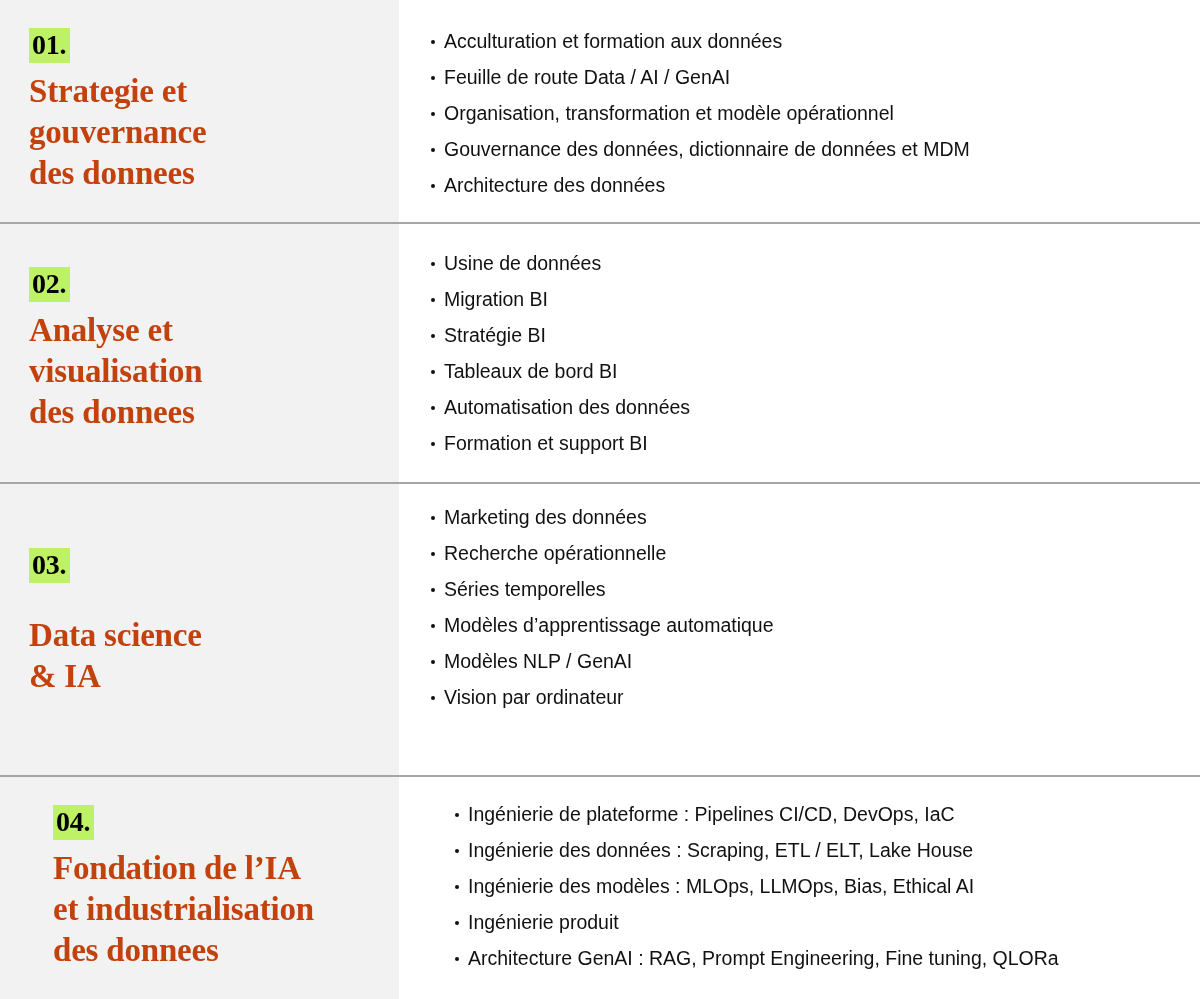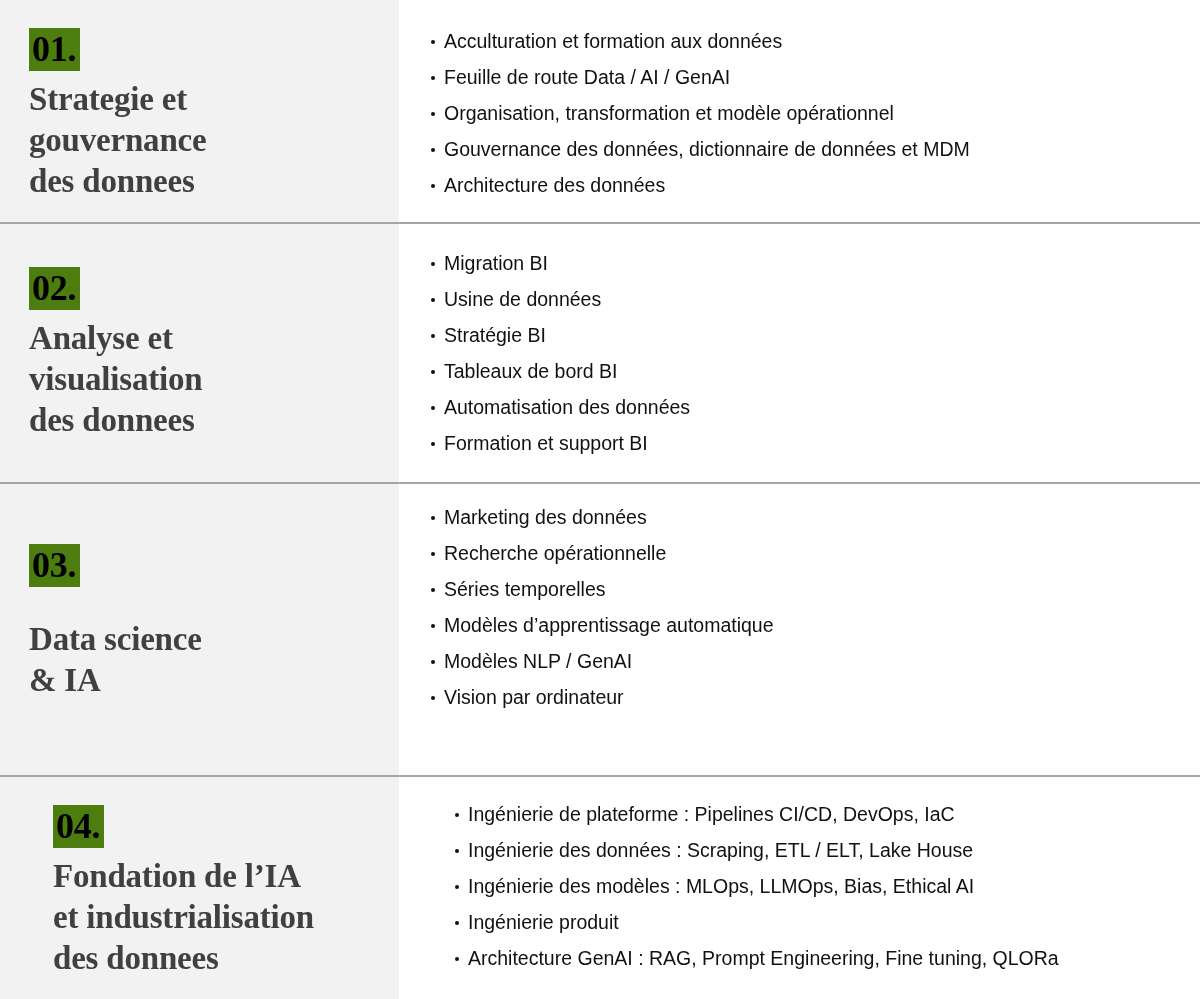--- a/index.html
+++ b/index.html
@@ -69,37 +69,37 @@
     justify-content: flex-start;
   }
   .row-1 .cell-left { padding-top: 28px; }
   .row-2 .cell-left { padding-top: 43px; }
   .row-3 .cell-left { justify-content: center; padding-bottom: 14px; gap: 24px; }
   .row-4 .cell-left { padding-top: 28px; }
 
   .num {
     display: inline-block;
     align-self: flex-start;
-    background: #4d7c0f;
+    background: #bef264;
     color: #000000;
     font-family: "Liberation Serif", serif;
     font-weight: 700;
-    font-size: 36px;
+    font-size: 28px;
     line-height: 1.0;
     padding: 3px 4px 4px 3px;
     letter-spacing: -0.2px;
   }
 
   .title {
     margin-top: 8px;
     font-family: "Liberation Serif", serif;
     font-weight: 700;
     font-size: 33px;
     line-height: 41px;
-    color: #404040;
+    color: #c2410c;
     letter-spacing: -0.2px;
     white-space: pre-line;
   }
 
   
   .cell-right {
     position: relative;
     flex: 1 1 auto;
     background: #ffffff;
     box-sizing: border-box;
@@ -169,22 +169,22 @@
 
     <div class="row row-2">
       <div class="cell-left">
         <span class="num">02.</span>
         <div class="title">Analyse et
 visualisation
 des donnees</div>
       </div>
       <div class="cell-right">
         <ul class="bullets">
+          <li>Usine de données</li>
           <li>Migration BI</li>
-          <li>Usine de données</li>
           <li>Stratégie BI</li>
           <li>Tableaux de bord BI</li>
           <li>Automatisation des données</li>
           <li>Formation et support BI</li>
         </ul>
       </div>
     </div>
 
     <div class="row row-3">
       <div class="cell-left">

